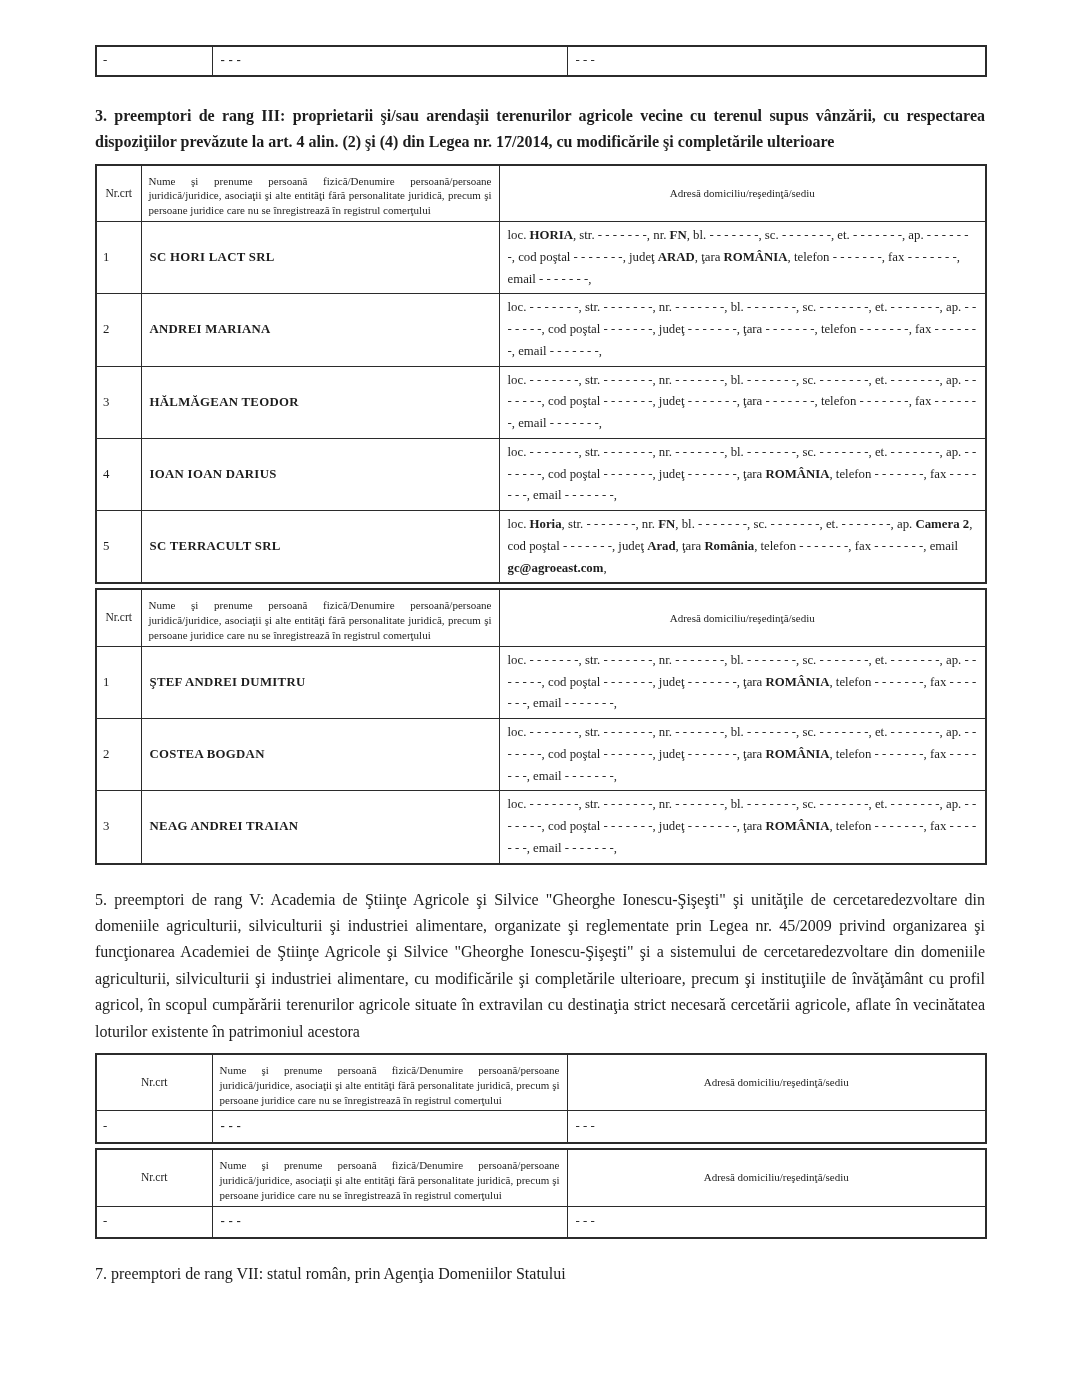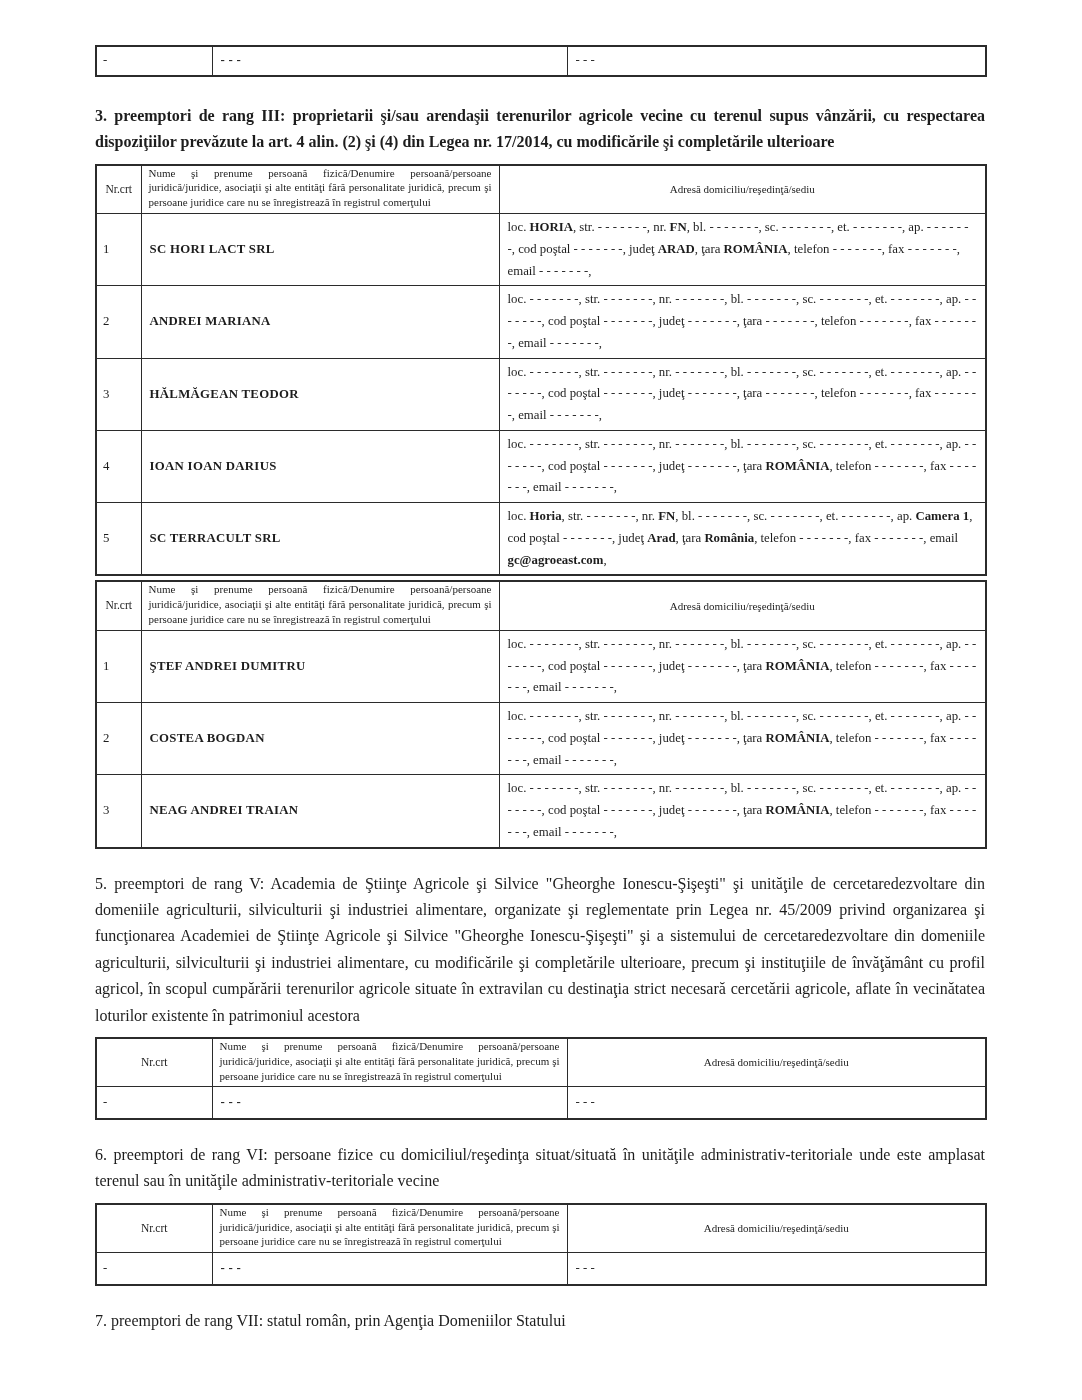--- a/index.html
+++ b/index.html
@@ -44,21 +44,21 @@
   .tbl-wide col.co-addr { width: 419px; }
 
   thead th {
     font-weight: normal;
     font-size: 11px;
     line-height: 1.35;
     padding: 3px 7px;
     vertical-align: middle;
     text-align: center;
   }
-  thead th.h-name { text-align: justify; vertical-align: top; padding-top: 0; }
+  thead th.h-name { text-align: justify; vertical-align: top; padding-top: 8px; }
   thead th.h-nr   { font-size: 11.5px; }
 
   tbody td {
     font-size: 12.8px;
     padding: 3px 8px;
     vertical-align: middle;
   }
   tbody td.c-nr   { padding-left: 6px; }
   tbody td.c-name { font-weight: bold; letter-spacing: 0.3px; }
   tbody td.c-addr { line-height: 1.7; }
@@ -118,21 +118,21 @@
           <td class="c-addr">loc. - - - - - - -, str. - - - - - - -, nr. - - - - - - -, bl. - - - - - - -, sc. - - - - - - -, et. - - - - - - -, ap. - - - - - - -, cod poştal - - - - - - -, judeţ - - - - - - -, ţara - - - - - - -, telefon - - - - - - -, fax - - - - - - -, email - - - - - - -,</td>
         </tr>
         <tr>
           <td class="c-nr">4</td>
           <td class="c-name">IOAN IOAN DARIUS</td>
           <td class="c-addr">loc. - - - - - - -, str. - - - - - - -, nr. - - - - - - -, bl. - - - - - - -, sc. - - - - - - -, et. - - - - - - -, ap. - - - - - - -, cod poştal - - - - - - -, judeţ - - - - - - -, ţara <b>ROMÂNIA</b>, telefon - - - - - - -, fax - - - - - - -, email - - - - - - -,</td>
         </tr>
         <tr>
           <td class="c-nr">5</td>
           <td class="c-name">SC TERRACULT SRL</td>
-          <td class="c-addr">loc. <b>Horia</b>, str. - - - - - - -, nr. <b>FN</b>, bl. - - - - - - -, sc. - - - - - - -, et. - - - - - - -, ap. <b>Camera 1</b>, cod poştal - - - - - - -, judeţ <b>Arad</b>, ţara <b>România</b>, telefon - - - - - - -, fax - - - - - - -, email <b>gc@agroeast.com</b>,</td>
+          <td class="c-addr">loc. <b>Horia</b>, str. - - - - - - -, nr. <b>FN</b>, bl. - - - - - - -, sc. - - - - - - -, et. - - - - - - -, ap. <b>Camera 2</b>, cod poştal - - - - - - -, judeţ <b>Arad</b>, ţara <b>România</b>, telefon - - - - - - -, fax - - - - - - -, email <b>gc@agroeast.com</b>,</td>
         </tr>
       </tbody>
   </table>
 
   <table class="tbl tbl-narrow">
     <colgroup>
         <col class="co-nr">
         <col class="co-name">
         <col class="co-addr">
       </colgroup>
@@ -178,21 +178,20 @@
     </thead>
     <tbody>
         <tr>
           <td class="c-nr">-</td>
           <td class="c-name">- - -</td>
           <td class="c-addr">- - -</td>
         </tr>
       </tbody>
   </table>
 
-  <p class="heading">6. preemptori de rang VI: persoane fizice cu domiciliul/reşedinţa situat/situată în unităţile administrativ-teritoriale unde este amplasat terenul sau în unităţile administrativ-teritoriale vecine</p>
   <table class="tbl tbl-wide">
     <colgroup>
         <col class="co-nr">
         <col class="co-name">
         <col class="co-addr">
       </colgroup>
     <thead>
       <tr>
         <th class="h-nr">Nr.crt</th>
         <th class="h-name">Nume şi prenume persoană fizică/Denumire persoană/persoane juridică/juridice, asociaţii şi alte entităţi fără personalitate juridică, precum şi persoane juridice care nu se înregistrează în registrul comerţului</th>

